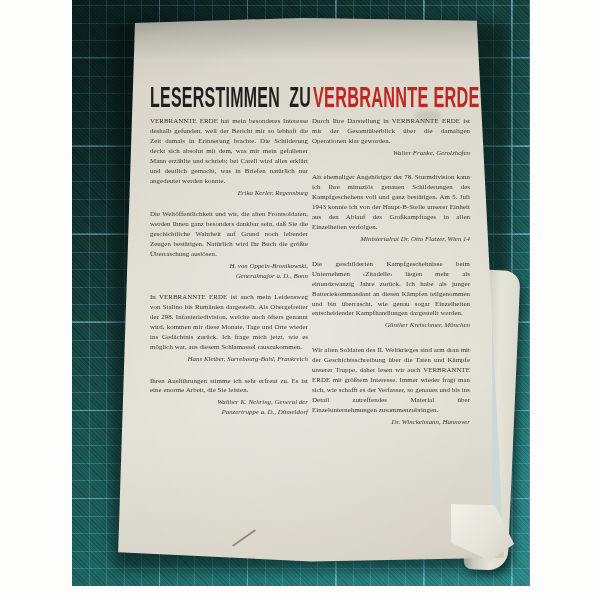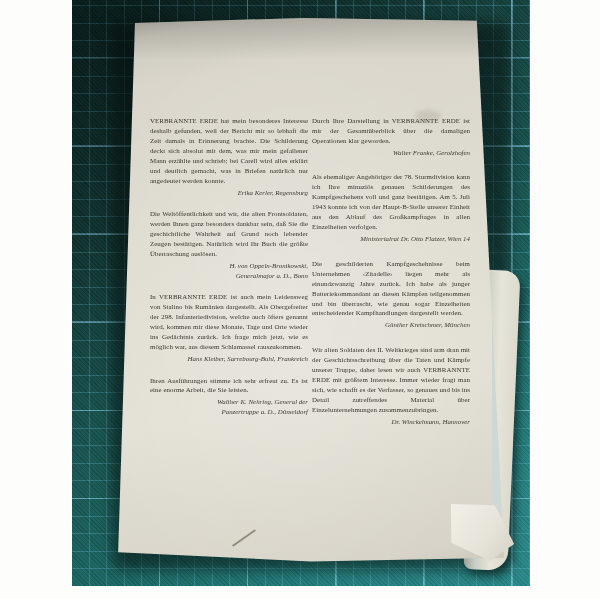--- a/index.html
+++ b/index.html
@@ -73,20 +73,24 @@
 <div class="page">
   <div class="photo">
     <div class="mat"></div>
     <div class="book-shadow"></div>
     <div class="fold"></div>
     <div class="flap"></div>
 
     <div class="book">
       <div class="stain"></div>
 
+      <div class="header">
+        <span class="h-black">LESERSTIMMEN ZU</span>
+        <span class="h-red">VERBRANNTE ERDE</span>
+      </div>
 
       <div class="col col-left">
         <div class="testimonial">
           <p>VERBRANNTE ERDE hat mein besonderes Interesse deshalb gefunden, weil der Bericht mir so lebhaft die Zeit damals in Erinnerung brachte. Die Schilderung deckt sich absolut mit dem, was mir mein gefallener Mann erzählte und schrieb; bei Carell wird alles erklärt und deutlich gemacht, was in Briefen natürlich nur angedeutet werden konnte.</p>
           <div class="sig">Erika Kerler, Regensburg</div>
         </div>
         <div class="testimonial">
           <p>Die Weltöffentlichkeit und wir, die alten Frontsoldaten, werden Ihnen ganz besonders dankbar sein, daß Sie die geschichtliche Wahrheit auf Grund noch lebender Zeugen bestätigen. Natürlich wird Ihr Buch die größte Überraschung auslösen.</p>
           <div class="sig">H. von Oppeln-Bronikowski,
 Generalmajor a. D., Bonn</div>

